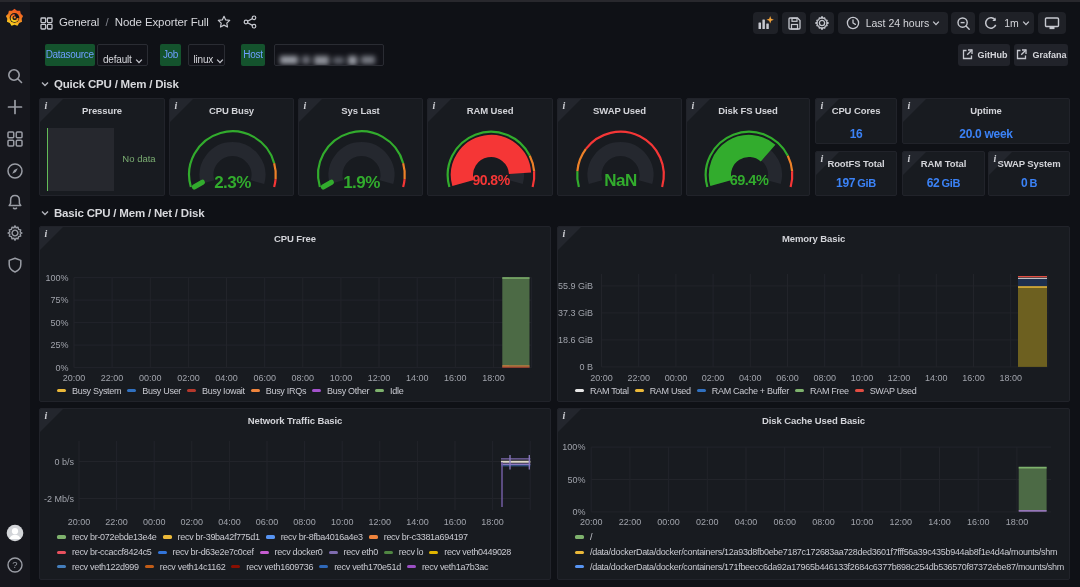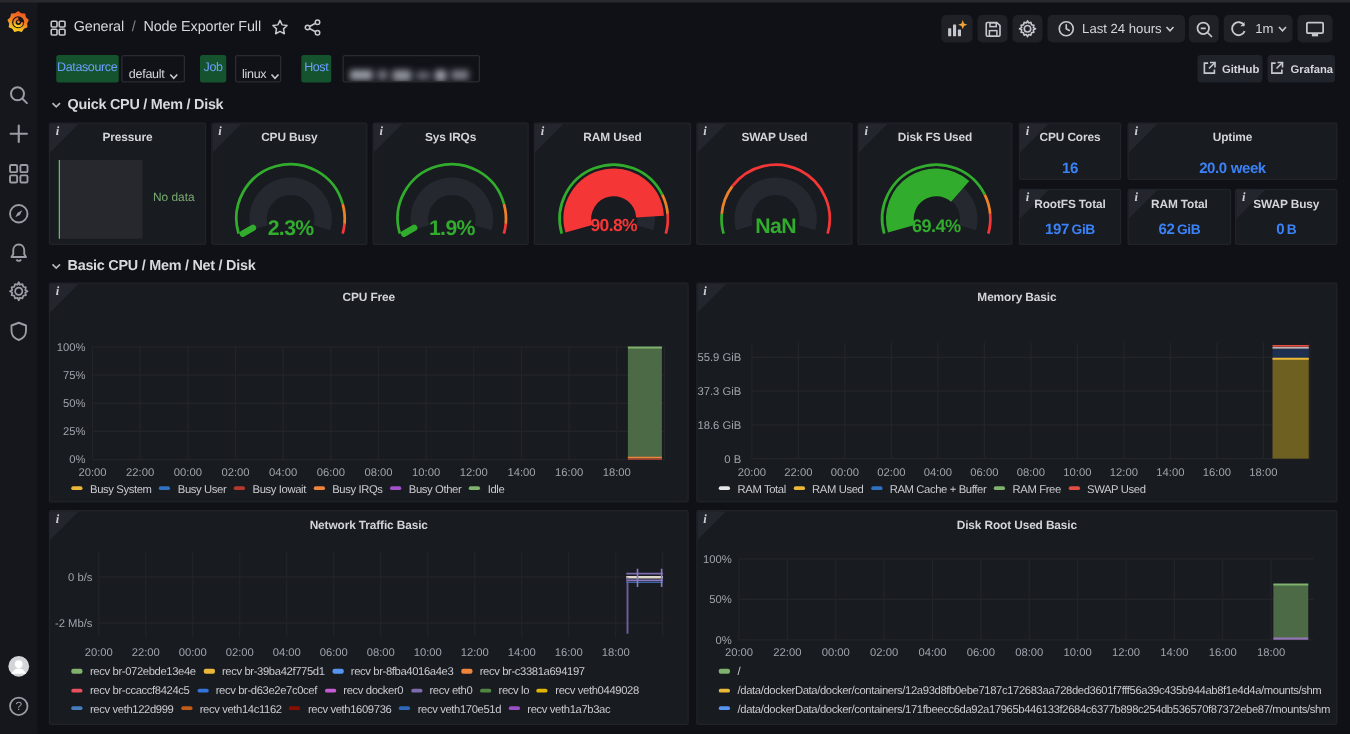--- a/index.html
+++ b/index.html
@@ -217,21 +217,21 @@
       <path d="M 20.88 87.94 A 43.30 43.30 0 1 1 104.16 64.21" stroke="#32ac2d" stroke-width="2.2" fill="none"></path>
       <path d="M 104.16 64.21 A 43.30 43.30 0 0 1 105.61 80.07" stroke="#ed8128" stroke-width="2.2" fill="none"></path>
       <path d="M 105.61 80.07 A 43.30 43.30 0 0 1 104.12 87.94" stroke="#f53636" stroke-width="2.2" fill="none"></path>
       <rect x="21.10" y="83.00" width="14.4" height="5.2" rx="2.4" fill="#32ac2d" transform="rotate(-30 28.30 85.60)"></rect>
       <text x="62.5" y="88.8" text-anchor="middle" font-size="17" letter-spacing="-0.5" font-weight="bold" fill="#32ac2d" font-family="Liberation Sans,sans-serif">2.3%</text>
     </svg>
   </div>
 <div class="panel" style="left:298px;top:98px;width:125px;height:98px">
     <div class="corner"></div>
     <div class="ci">i</div>
-    <div class="ptitle">Sys IRQs</div>
+    <div class="ptitle">Sys Last</div>
     <svg width="125" height="98" viewBox="0 0 125 98" style="position:absolute;left:0;top:0">
       <path d="M 37.51 83.17 A 26.00 26.00 0 1 1 87.49 83.17" stroke="#25282f" stroke-width="14" fill="none"></path>
       <path d="M 20.88 87.94 A 43.30 43.30 0 1 1 104.16 64.21" stroke="#32ac2d" stroke-width="2.2" fill="none"></path>
       <path d="M 104.16 64.21 A 43.30 43.30 0 0 1 105.61 80.07" stroke="#ed8128" stroke-width="2.2" fill="none"></path>
       <path d="M 105.61 80.07 A 43.30 43.30 0 0 1 104.12 87.94" stroke="#f53636" stroke-width="2.2" fill="none"></path>
       <rect x="21.10" y="83.00" width="14.4" height="5.2" rx="2.4" fill="#32ac2d" transform="rotate(-30 28.30 85.60)"></rect>
       <text x="62.5" y="88.8" text-anchor="middle" font-size="17" letter-spacing="-0.5" font-weight="bold" fill="#32ac2d" font-family="Liberation Sans,sans-serif">1.9%</text>
     </svg>
   </div>
 <div class="panel" style="left:427px;top:98px;width:126px;height:98px">
@@ -292,21 +292,21 @@
   </div>
 <div class="panel" style="left:902px;top:151px;width:83px;height:45px">
     <div class="corner"></div>
     <div class="ci">i</div>
     <div class="ptitle">RAM Total</div>
     <div class="statval" style="top:23.8px">62 <span class="unit">GiB</span></div>
   </div>
 <div class="panel" style="left:988px;top:151px;width:82px;height:45px">
     <div class="corner"></div>
     <div class="ci">i</div>
-    <div class="ptitle">SWAP Busy</div>
+    <div class="ptitle">SWAP System</div>
     <div class="statval" style="top:23.8px">0 <span class="unit">B</span></div>
   </div>
 <div class="panel" style="left:39px;top:226px;width:512px;height:176px">
     <div class="corner"></div>
     <div class="ci">i</div>
     <div class="ptitle">CPU Free</div>
     <svg width="512" height="176" viewBox="0 0 512 176" style="position:absolute;left:0;top:0" font-family="Liberation Sans, sans-serif">
       <line x1="34" y1="50.6" x2="491.6" y2="50.6" stroke="#22242a" stroke-width="1"></line>
       <line x1="34" y1="73.1" x2="491.6" y2="73.1" stroke="#22242a" stroke-width="1"></line>
       <line x1="34" y1="95.6" x2="491.6" y2="95.6" stroke="#22242a" stroke-width="1"></line>
@@ -474,21 +474,21 @@
       <span class="li"><span class="sw" style="background:#447ebc"></span>recv veth122d999</span>
       <span class="li"><span class="sw" style="background:#c15c17"></span>recv veth14c1162</span>
       <span class="li"><span class="sw" style="background:#890f02"></span>recv veth1609736</span>
       <span class="li"><span class="sw" style="background:#2f68b8"></span>recv veth170e51d</span>
       <span class="li"><span class="sw" style="background:#9b4fc4"></span>recv veth1a7b3ac</span>
     </div>
   </div>
 <div class="panel" style="left:557px;top:408px;width:513px;height:172px">
     <div class="corner"></div>
     <div class="ci">i</div>
-    <div class="ptitle">Disk Root Used Basic</div>
+    <div class="ptitle">Disk Cache Used Basic</div>
     <svg width="513" height="172" viewBox="0 0 513 172" style="position:absolute;left:0;top:0" font-family="Liberation Sans, sans-serif">
       <line x1="33.2" y1="38.1" x2="493.0" y2="38.1" stroke="#22242a" stroke-width="1"></line>
       <line x1="33.2" y1="70.5" x2="493.0" y2="70.5" stroke="#22242a" stroke-width="1"></line>
       <line x1="33.2" y1="102.9" x2="493.0" y2="102.9" stroke="#22242a" stroke-width="1"></line>
       <line x1="33.2" y1="38.1" x2="33.2" y2="102.9" stroke="#22242a" stroke-width="1"></line>
       <line x1="71.9" y1="38.1" x2="71.9" y2="102.9" stroke="#22242a" stroke-width="1"></line>
       <line x1="110.6" y1="38.1" x2="110.6" y2="102.9" stroke="#22242a" stroke-width="1"></line>
       <line x1="149.3" y1="38.1" x2="149.3" y2="102.9" stroke="#22242a" stroke-width="1"></line>
       <line x1="188.0" y1="38.1" x2="188.0" y2="102.9" stroke="#22242a" stroke-width="1"></line>
       <line x1="226.7" y1="38.1" x2="226.7" y2="102.9" stroke="#22242a" stroke-width="1"></line>

